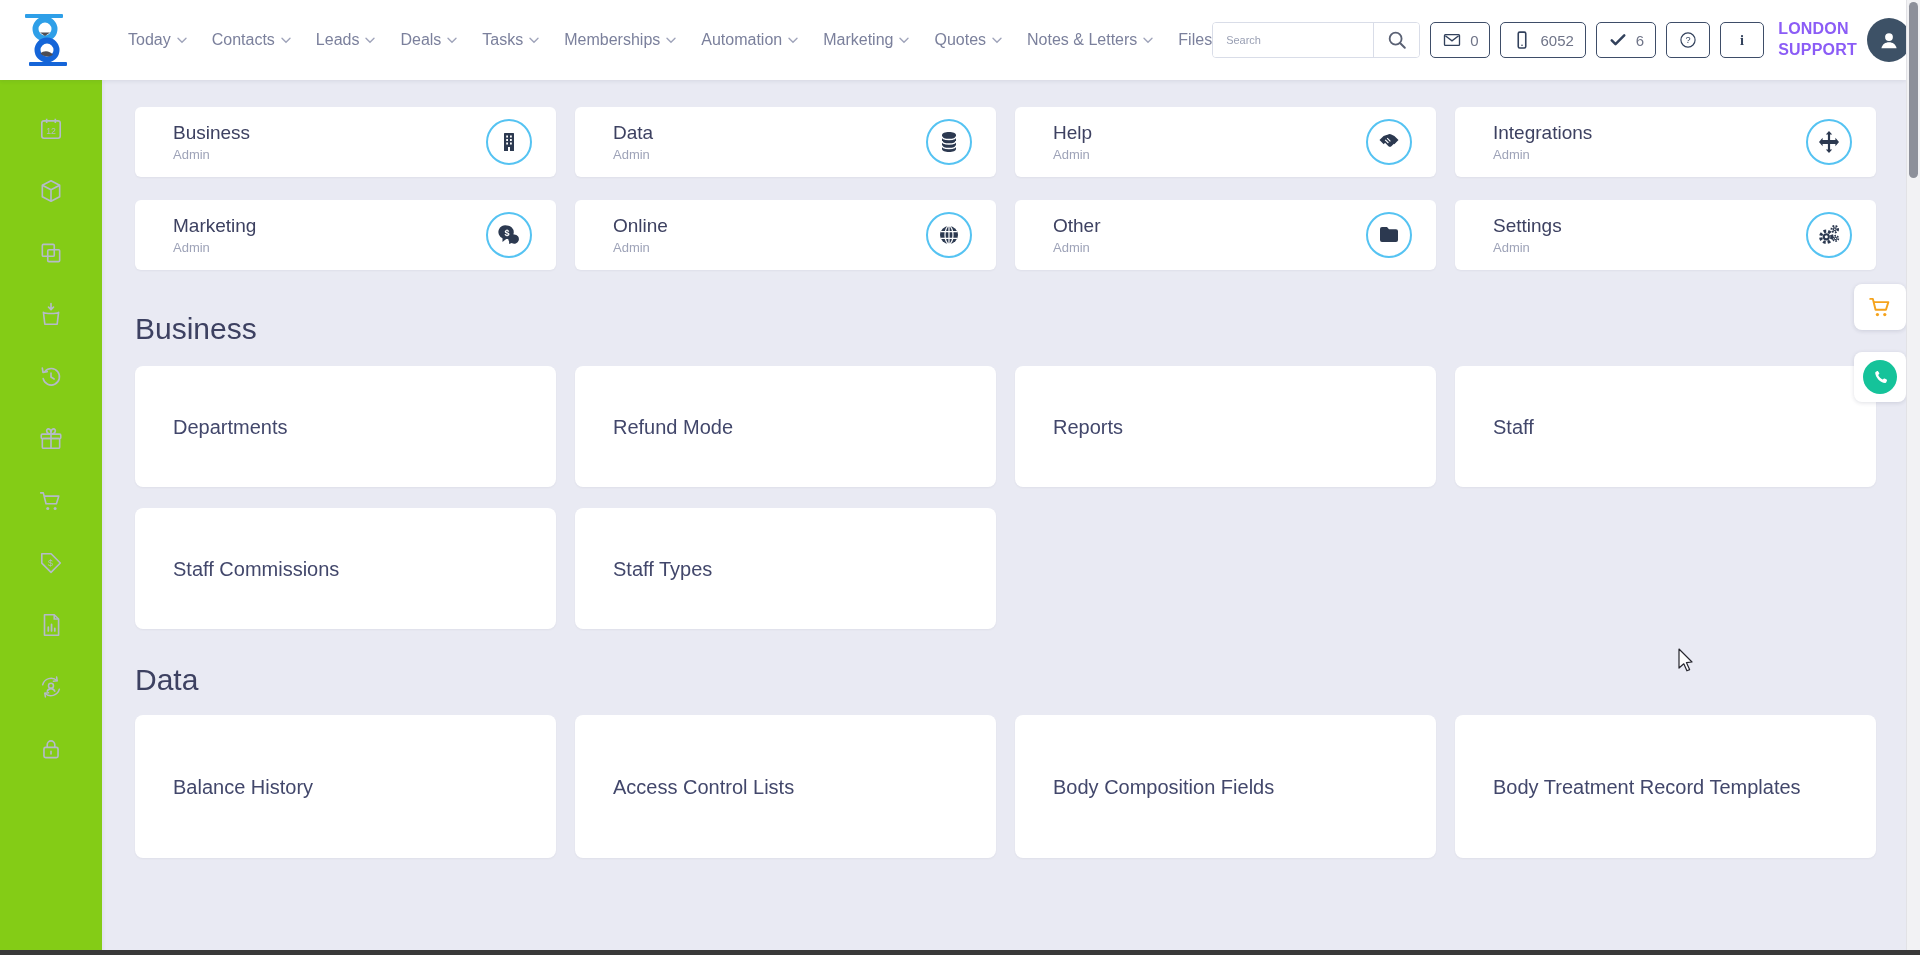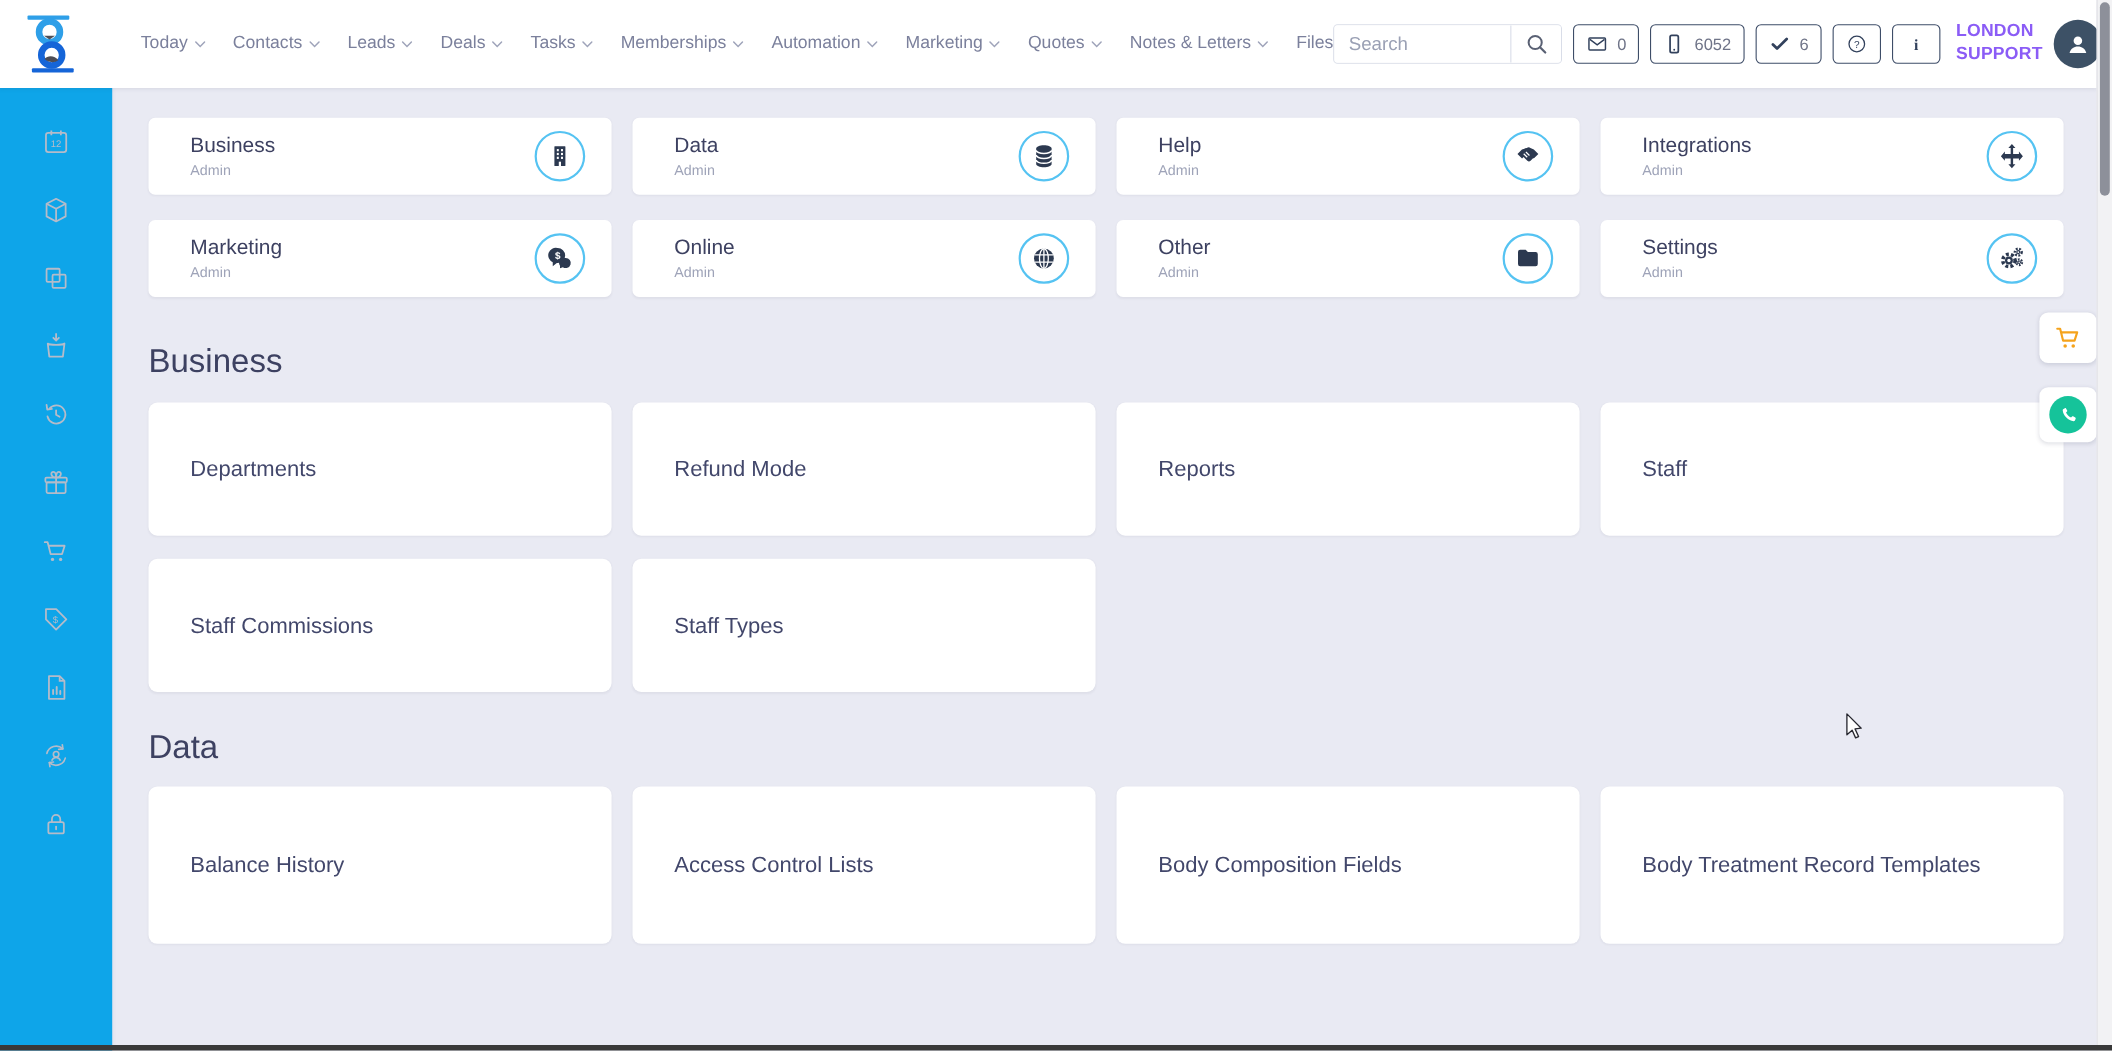--- a/index.html
+++ b/index.html
@@ -10,37 +10,37 @@
   .topbar { position:absolute; top:0; left:0; right:14px; height:80px; background:#fff;
     display:flex; align-items:center; padding:0 14px 0 24px;
     box-shadow:0 1px 4px rgba(40,50,80,.10); z-index:5; }
   .logo { width:46px; height:56px; display:flex; align-items:center; }
   #nav { display:flex; align-items:flex-end; gap:25px; margin-left:60px; white-space:nowrap; }
   .nav-item { display:flex; align-items:center; gap:6px; color:#7b809c; font-size:16px; cursor:pointer; }
   .nav-item .chev svg { width:10px; height:7px; display:block; }
   .tb-right { margin-left:auto; display:flex; align-items:center; gap:10px; }
   .search-group { display:flex; height:36px; border:1px solid #d9dde8; border-radius:4px;
     overflow:hidden; background:#fff; }
-  .search-group input { width:160px; border:none; outline:none; padding:0 13px; font-size:17px;
+  .search-group input { width:160px; border:none; outline:none; padding:0 13px; font-size:11px;
     color:#555b72; font-family:inherit; }
   .search-group input::placeholder { color:#9aa0b4; }
   .search-group button { width:46px; border:none; border-left:1px solid #d9dde8; background:#fff;
     display:flex; align-items:center; justify-content:center; cursor:pointer; }
   .top-badge { display:flex; align-items:center; gap:8px; height:36px; padding:0 11px;
     border:1.5px solid #3e4d68; border-radius:5px; background:#fff; cursor:pointer; }
   .badge-count { color:#6f7488; font-size:15px; }
   .icon svg { display:block; }
   .badge-ic svg { width:20px; height:20px; }
   .user-name { font-size:16px; font-weight:700; color:#8b5cf6; line-height:1.3;
     letter-spacing:.2px; text-align:left; margin-left:4px; }
   .avatar { width:44px; height:44px; border-radius:50%; background:#3d5166;
     display:flex; align-items:center; justify-content:center; cursor:pointer; }
 
   
-  .sidebar { position:absolute; top:80px; left:0; bottom:0; width:102px; background:#0ea5e9;
+  .sidebar { position:absolute; top:80px; left:0; bottom:0; width:102px; background:#84cc16;
     box-shadow:1px 0 4px rgba(40,50,80,.06); display:flex; flex-direction:column;
     align-items:center; padding-top:36px; gap:36px; z-index:4; }
   .side-item { width:26px; height:26px; cursor:pointer; }
   .side-item svg { width:26px; height:26px; }
 
   
   .main { position:absolute; left:102px; top:80px; right:14px; bottom:0; background:#e9eaf3; overflow:hidden; }
   .toolbar-strip { margin:22px 0 0 23px; width:1763px; height:52px; background:#fff; border-radius:4px;
     display:flex; align-items:center; justify-content:center; }
   .content-search { width:512px; height:36px; border:1px solid #d9dde8; border-radius:4px;

